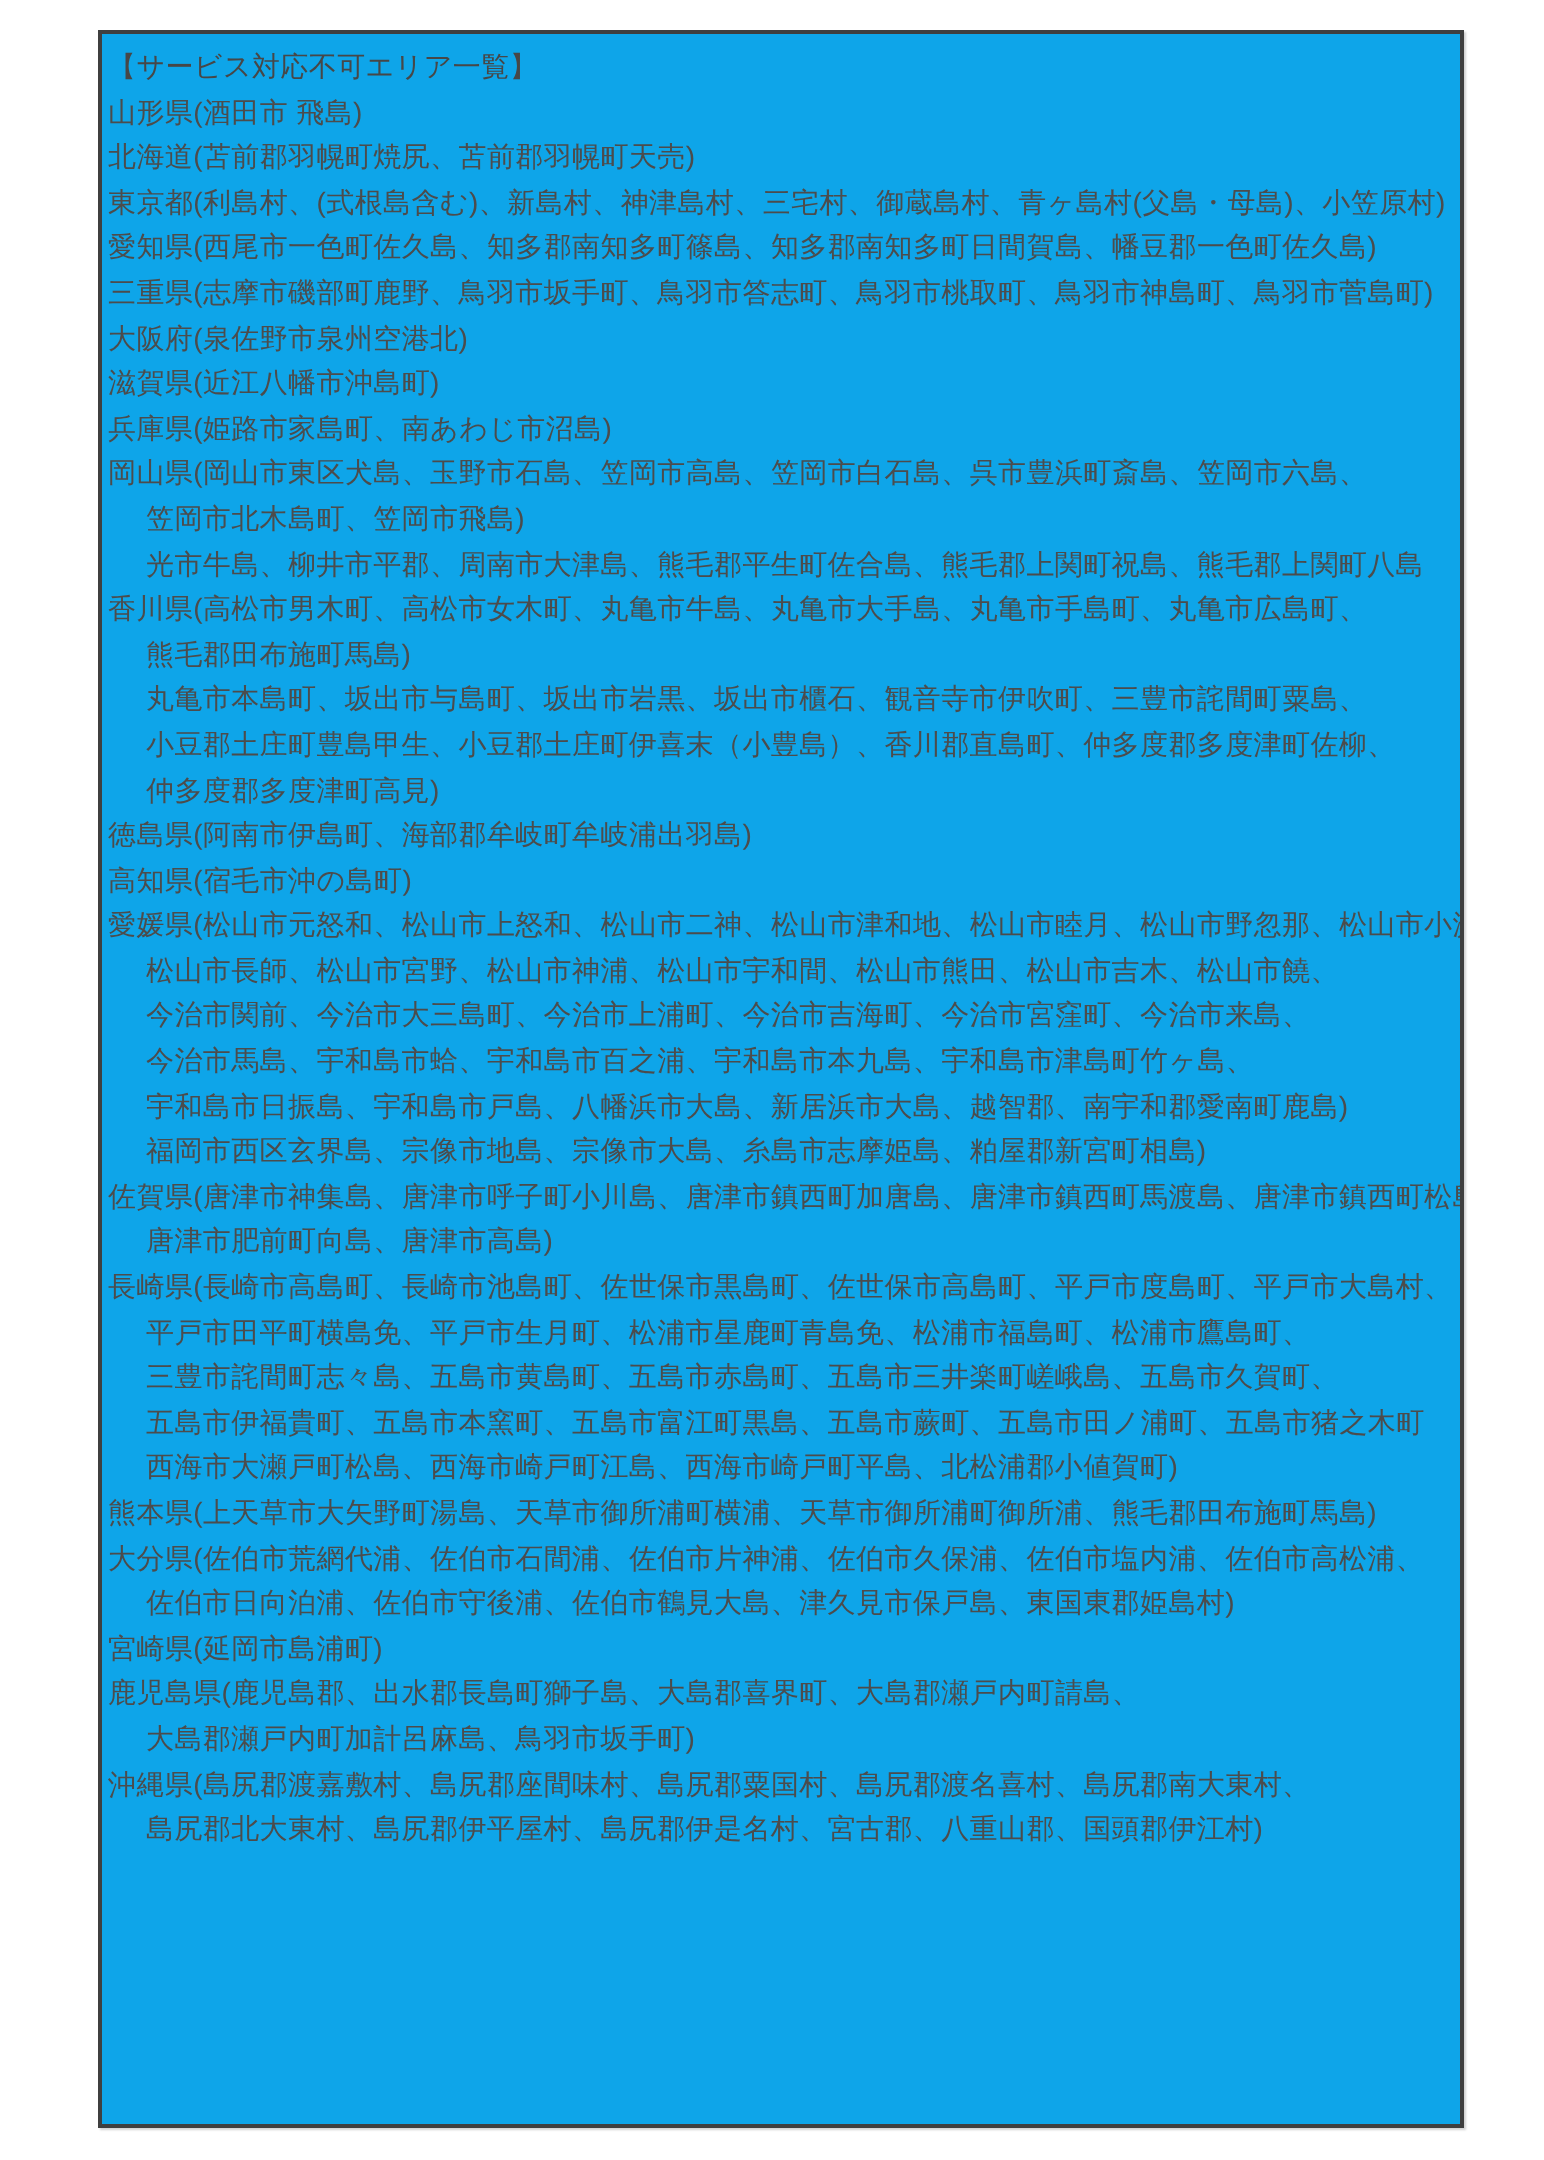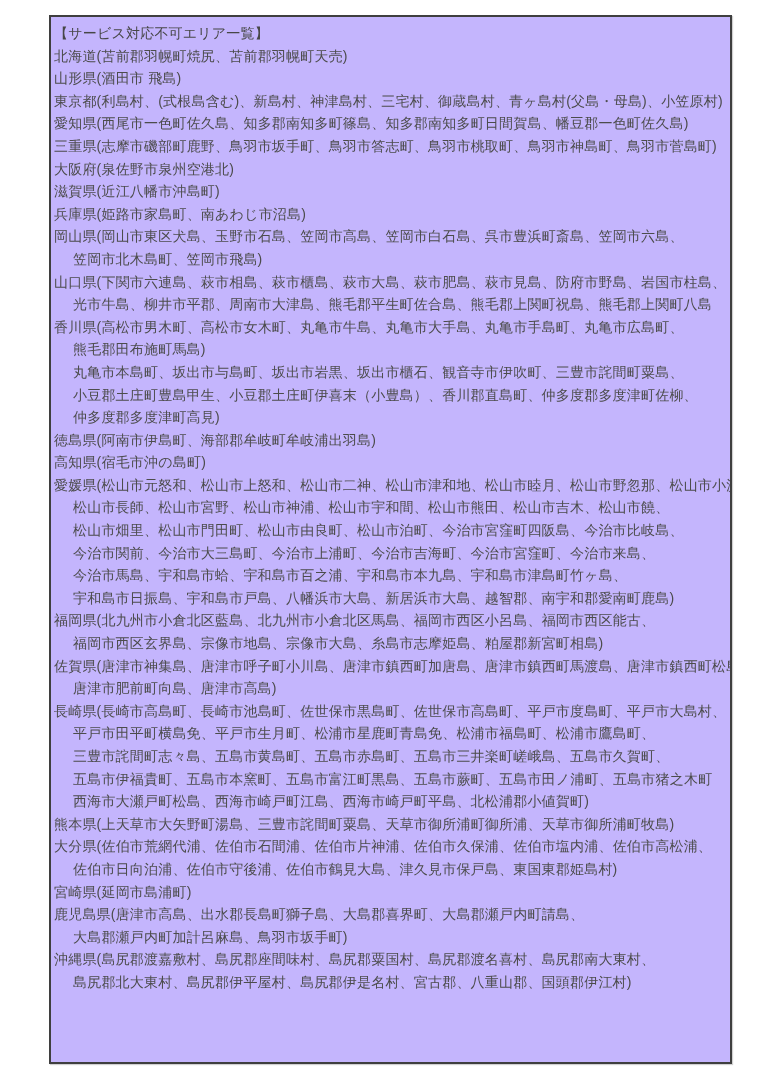--- a/index.html
+++ b/index.html
@@ -8,21 +8,21 @@
     background:#ffffff;
     position:relative;
     font-family:"Liberation Sans","DejaVu Sans",sans-serif;
   }
   .doc-box{
     position:absolute;
     left:49px;top:15px;
     width:683px;height:1049px;
     box-sizing:border-box;
     border:2px solid #3f3f3f;
-    background:#c4b5fd;
+    background:#0ea5e9;
     padding:5px 2px 0 3px;
     overflow:hidden;
     box-shadow:1px 1px 1px rgba(0,0,0,0.18);
   }
   .line{
     font-size:14px;
     line-height:22.6px;
     height:22.6px;
     color:#4c4c4c;
     letter-spacing:0.2px;
@@ -30,55 +30,52 @@
   }
   .title{color:#474747;}
   .cont{padding-left:19px;}
 </style>
 </head>
 <body>
 
 <div class="doc-box">
   <div class="line title">【サービス対応不可エリア一覧】</div>
 
+  <div class="line">山形県(酒田市 飛島)</div>
   <div class="line">北海道(苫前郡羽幌町焼尻、苫前郡羽幌町天売)</div>
-  <div class="line">山形県(酒田市 飛島)</div>
   <div class="line">東京都(利島村、(式根島含む)、新島村、神津島村、三宅村、御蔵島村、青ヶ島村(父島・母島)、小笠原村)</div>
   <div class="line">愛知県(西尾市一色町佐久島、知多郡南知多町篠島、知多郡南知多町日間賀島、幡豆郡一色町佐久島)</div>
   <div class="line">三重県(志摩市磯部町鹿野、鳥羽市坂手町、鳥羽市答志町、鳥羽市桃取町、鳥羽市神島町、鳥羽市菅島町)</div>
   <div class="line">大阪府(泉佐野市泉州空港北)</div>
   <div class="line">滋賀県(近江八幡市沖島町)</div>
   <div class="line">兵庫県(姫路市家島町、南あわじ市沼島)</div>
   <div class="line">岡山県(岡山市東区犬島、玉野市石島、笠岡市高島、笠岡市白石島、呉市豊浜町斎島、笠岡市六島、</div>
   <div class="line cont">笠岡市北木島町、笠岡市飛島)</div>
-  <div class="line">山口県(下関市六連島、萩市相島、萩市櫃島、萩市大島、萩市肥島、萩市見島、防府市野島、岩国市柱島、</div>
   <div class="line cont">光市牛島、柳井市平郡、周南市大津島、熊毛郡平生町佐合島、熊毛郡上関町祝島、熊毛郡上関町八島</div>
   <div class="line">香川県(高松市男木町、高松市女木町、丸亀市牛島、丸亀市大手島、丸亀市手島町、丸亀市広島町、</div>
   <div class="line cont">熊毛郡田布施町馬島)</div>
   <div class="line cont">丸亀市本島町、坂出市与島町、坂出市岩黒、坂出市櫃石、観音寺市伊吹町、三豊市詫間町粟島、</div>
   <div class="line cont">小豆郡土庄町豊島甲生、小豆郡土庄町伊喜末（小豊島）、香川郡直島町、仲多度郡多度津町佐柳、</div>
   <div class="line cont">仲多度郡多度津町高見)</div>
   <div class="line">徳島県(阿南市伊島町、海部郡牟岐町牟岐浦出羽島)</div>
   <div class="line">高知県(宿毛市沖の島町)</div>
   <div class="line">愛媛県(松山市元怒和、松山市上怒和、松山市二神、松山市津和地、松山市睦月、松山市野忽那、松山市小浜</div>
   <div class="line cont">松山市長師、松山市宮野、松山市神浦、松山市宇和間、松山市熊田、松山市吉木、松山市饒、</div>
-  <div class="line cont">松山市畑里、松山市門田町、松山市由良町、松山市泊町、今治市宮窪町四阪島、今治市比岐島、</div>
   <div class="line cont">今治市関前、今治市大三島町、今治市上浦町、今治市吉海町、今治市宮窪町、今治市来島、</div>
   <div class="line cont">今治市馬島、宇和島市蛤、宇和島市百之浦、宇和島市本九島、宇和島市津島町竹ヶ島、</div>
   <div class="line cont">宇和島市日振島、宇和島市戸島、八幡浜市大島、新居浜市大島、越智郡、南宇和郡愛南町鹿島)</div>
-  <div class="line">福岡県(北九州市小倉北区藍島、北九州市小倉北区馬島、福岡市西区小呂島、福岡市西区能古、</div>
   <div class="line cont">福岡市西区玄界島、宗像市地島、宗像市大島、糸島市志摩姫島、粕屋郡新宮町相島)</div>
   <div class="line">佐賀県(唐津市神集島、唐津市呼子町小川島、唐津市鎮西町加唐島、唐津市鎮西町馬渡島、唐津市鎮西町松島</div>
   <div class="line cont">唐津市肥前町向島、唐津市高島)</div>
   <div class="line">長崎県(長崎市高島町、長崎市池島町、佐世保市黒島町、佐世保市高島町、平戸市度島町、平戸市大島村、</div>
   <div class="line cont">平戸市田平町横島免、平戸市生月町、松浦市星鹿町青島免、松浦市福島町、松浦市鷹島町、</div>
   <div class="line cont">三豊市詫間町志々島、五島市黄島町、五島市赤島町、五島市三井楽町嵯峨島、五島市久賀町、</div>
   <div class="line cont">五島市伊福貴町、五島市本窯町、五島市富江町黒島、五島市蕨町、五島市田ノ浦町、五島市猪之木町</div>
   <div class="line cont">西海市大瀬戸町松島、西海市崎戸町江島、西海市崎戸町平島、北松浦郡小値賀町)</div>
-  <div class="line">熊本県(上天草市大矢野町湯島、三豊市詫間町粟島、天草市御所浦町御所浦、天草市御所浦町牧島)</div>
+  <div class="line">熊本県(上天草市大矢野町湯島、天草市御所浦町横浦、天草市御所浦町御所浦、熊毛郡田布施町馬島)</div>
   <div class="line">大分県(佐伯市荒網代浦、佐伯市石間浦、佐伯市片神浦、佐伯市久保浦、佐伯市塩内浦、佐伯市高松浦、</div>
   <div class="line cont">佐伯市日向泊浦、佐伯市守後浦、佐伯市鶴見大島、津久見市保戸島、東国東郡姫島村)</div>
   <div class="line">宮崎県(延岡市島浦町)</div>
-  <div class="line">鹿児島県(唐津市高島、出水郡長島町獅子島、大島郡喜界町、大島郡瀬戸内町請島、</div>
+  <div class="line">鹿児島県(鹿児島郡、出水郡長島町獅子島、大島郡喜界町、大島郡瀬戸内町請島、</div>
   <div class="line cont">大島郡瀬戸内町加計呂麻島、鳥羽市坂手町)</div>
   <div class="line">沖縄県(島尻郡渡嘉敷村、島尻郡座間味村、島尻郡粟国村、島尻郡渡名喜村、島尻郡南大東村、</div>
   <div class="line cont">島尻郡北大東村、島尻郡伊平屋村、島尻郡伊是名村、宮古郡、八重山郡、国頭郡伊江村)</div>
 </div>
 
 </body></html>

